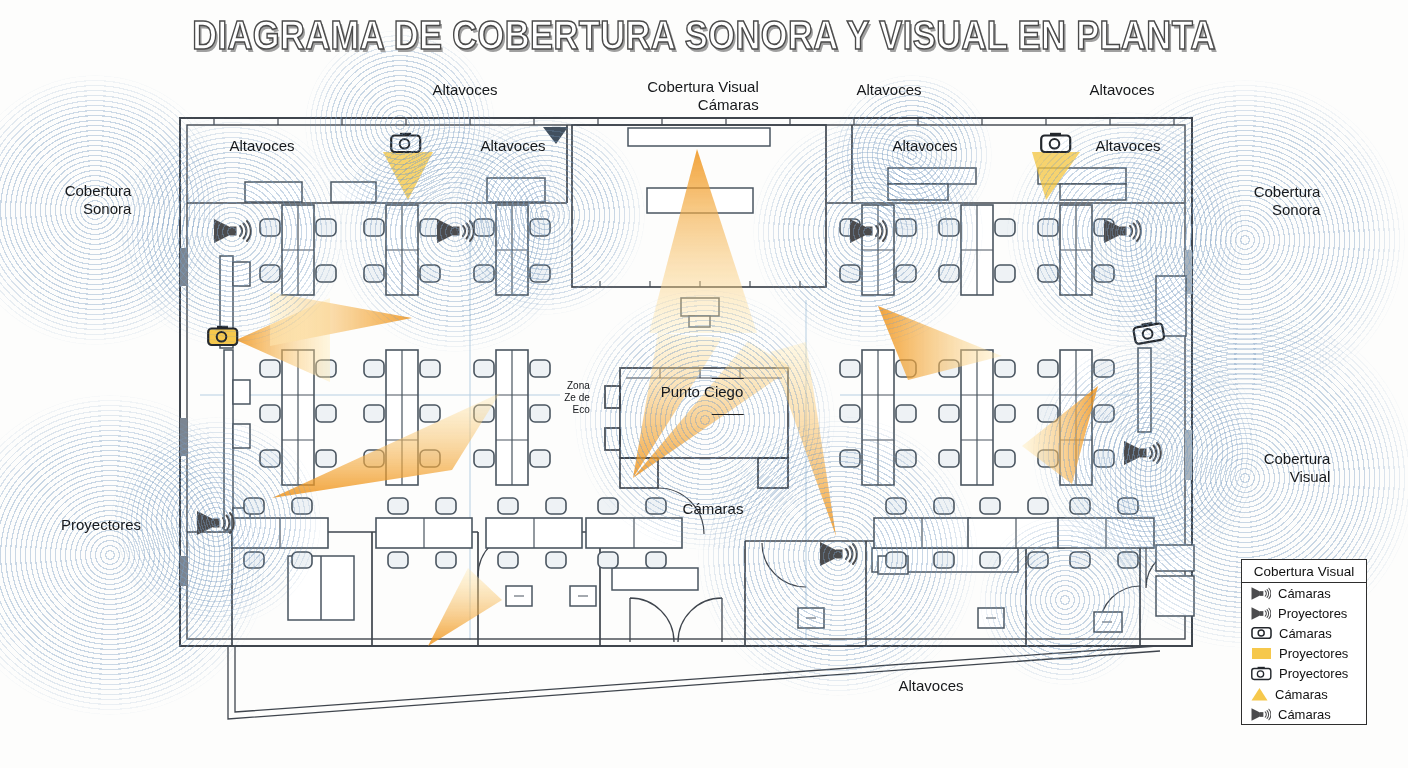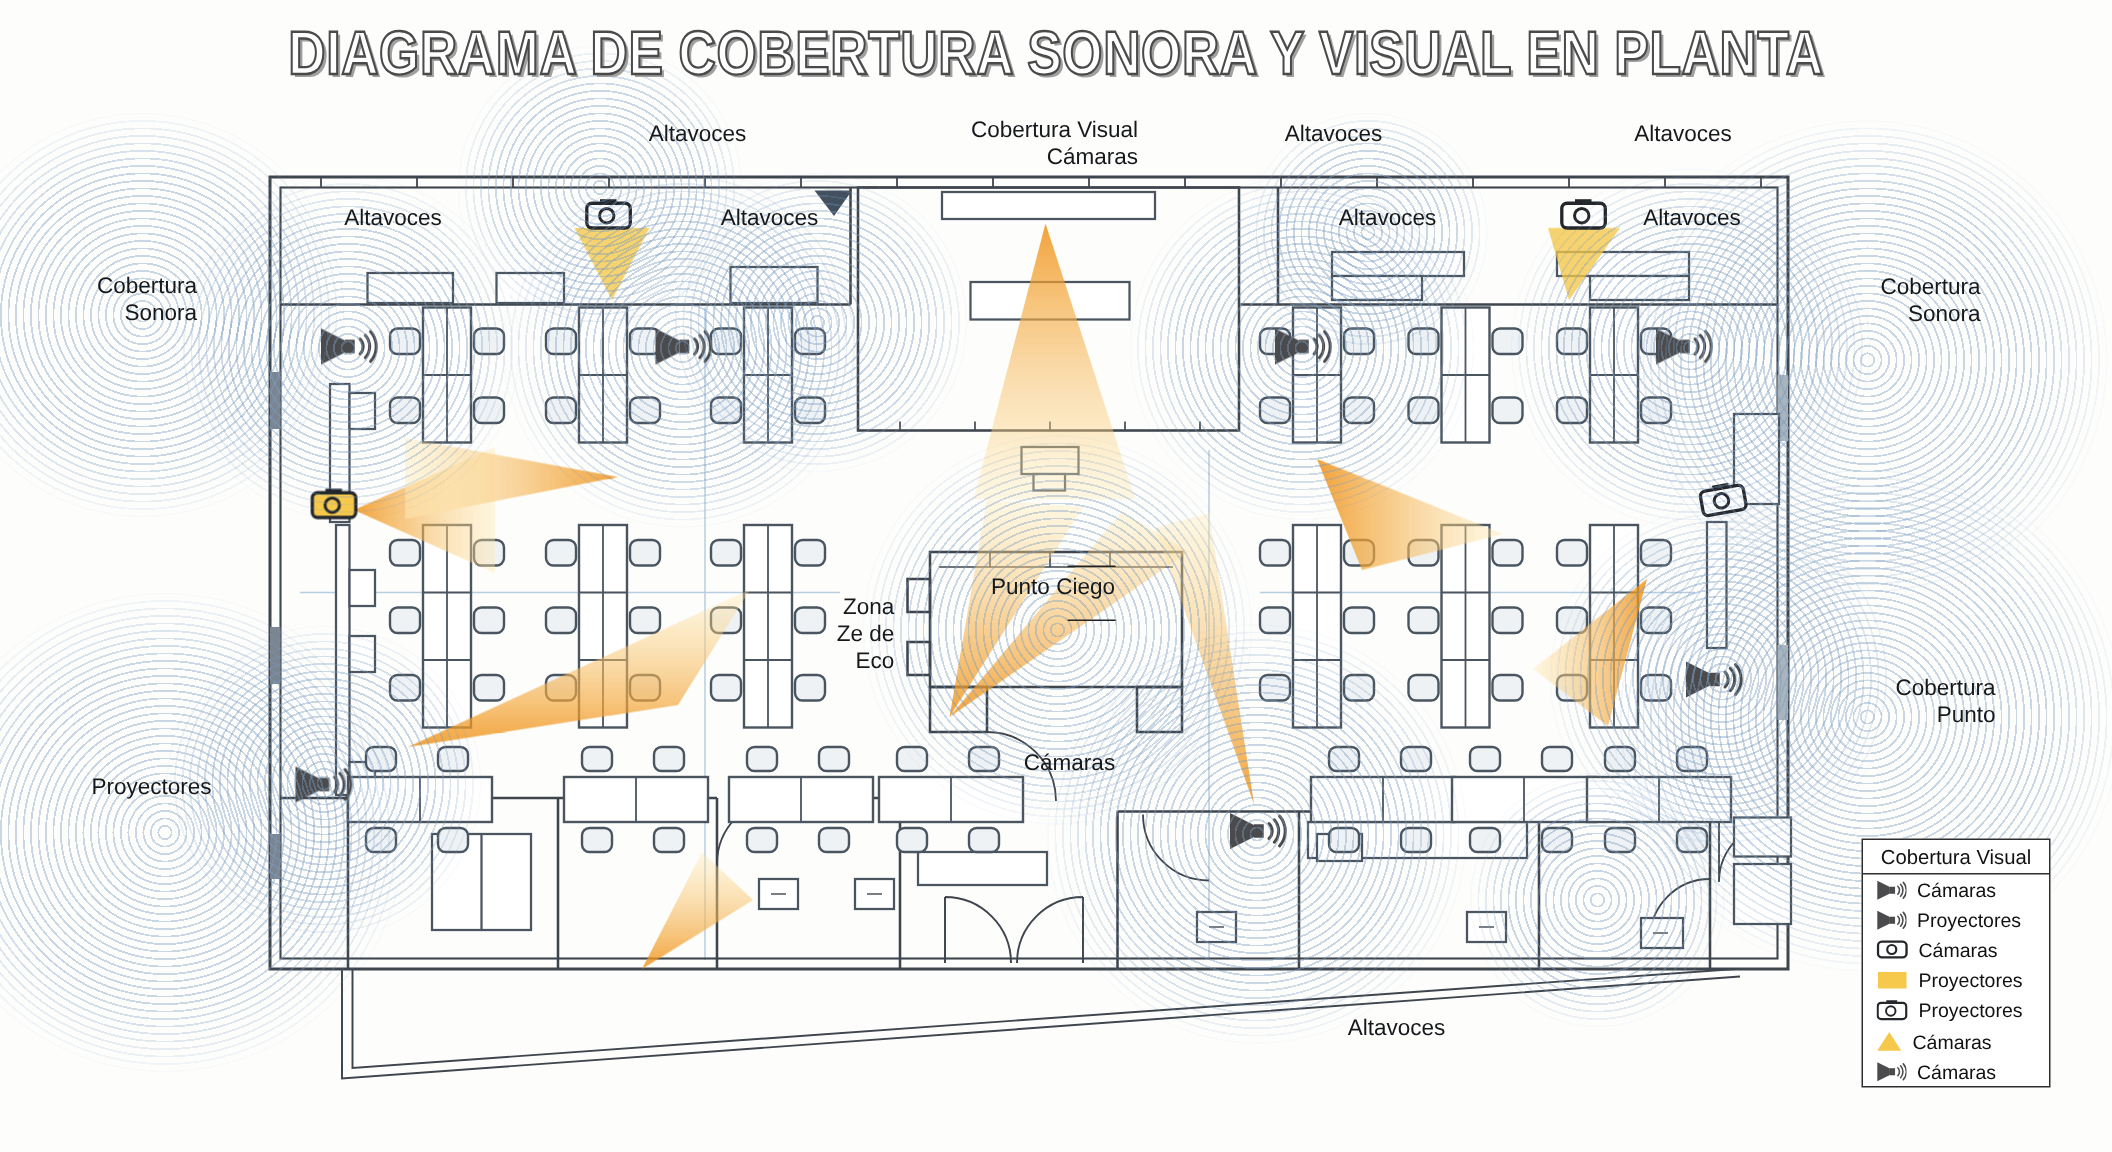--- a/index.html
+++ b/index.html
@@ -266,28 +266,28 @@
     <span>Cobertura</span>
     <span>Sonora</span>
   </div>
   <div class="lbl" style="left:1287px;top:183px">
     <span>Cobertura</span>
     <span>Sonora</span>
   </div>
   <div class="lbl" style="left:101px;top:516px">Proyectores</div>
   <div class="lbl" style="left:1297px;top:450px">
     <span>Cobertura</span>
-    <span>Punto</span>
+    <span>Visual</span>
   </div>
   <div class="lbl" style="left:702px;top:365px">
     <span class="pc-wrap">
       <i class="pc-line"></i><span>Punto Ciego</span><i class="pc-line"></i>
     </span>
   </div>
-  <div class="lbl" style="left:577px;top:396px;font-size:15px">
+  <div class="lbl" style="left:577px;top:380px;font-size:10px">
     <span>Zona</span>
     <span>Ze de</span>
     <span>Eco</span>
   </div>
   <div class="lbl" style="left:713px;top:500px">Cámaras</div>
   <div class="lbl" style="left:931px;top:677px">Altavoces</div>
 
   <div class="legend">
     <div class="legend-title">Cobertura Visual</div>
     <div class="legend-row">

